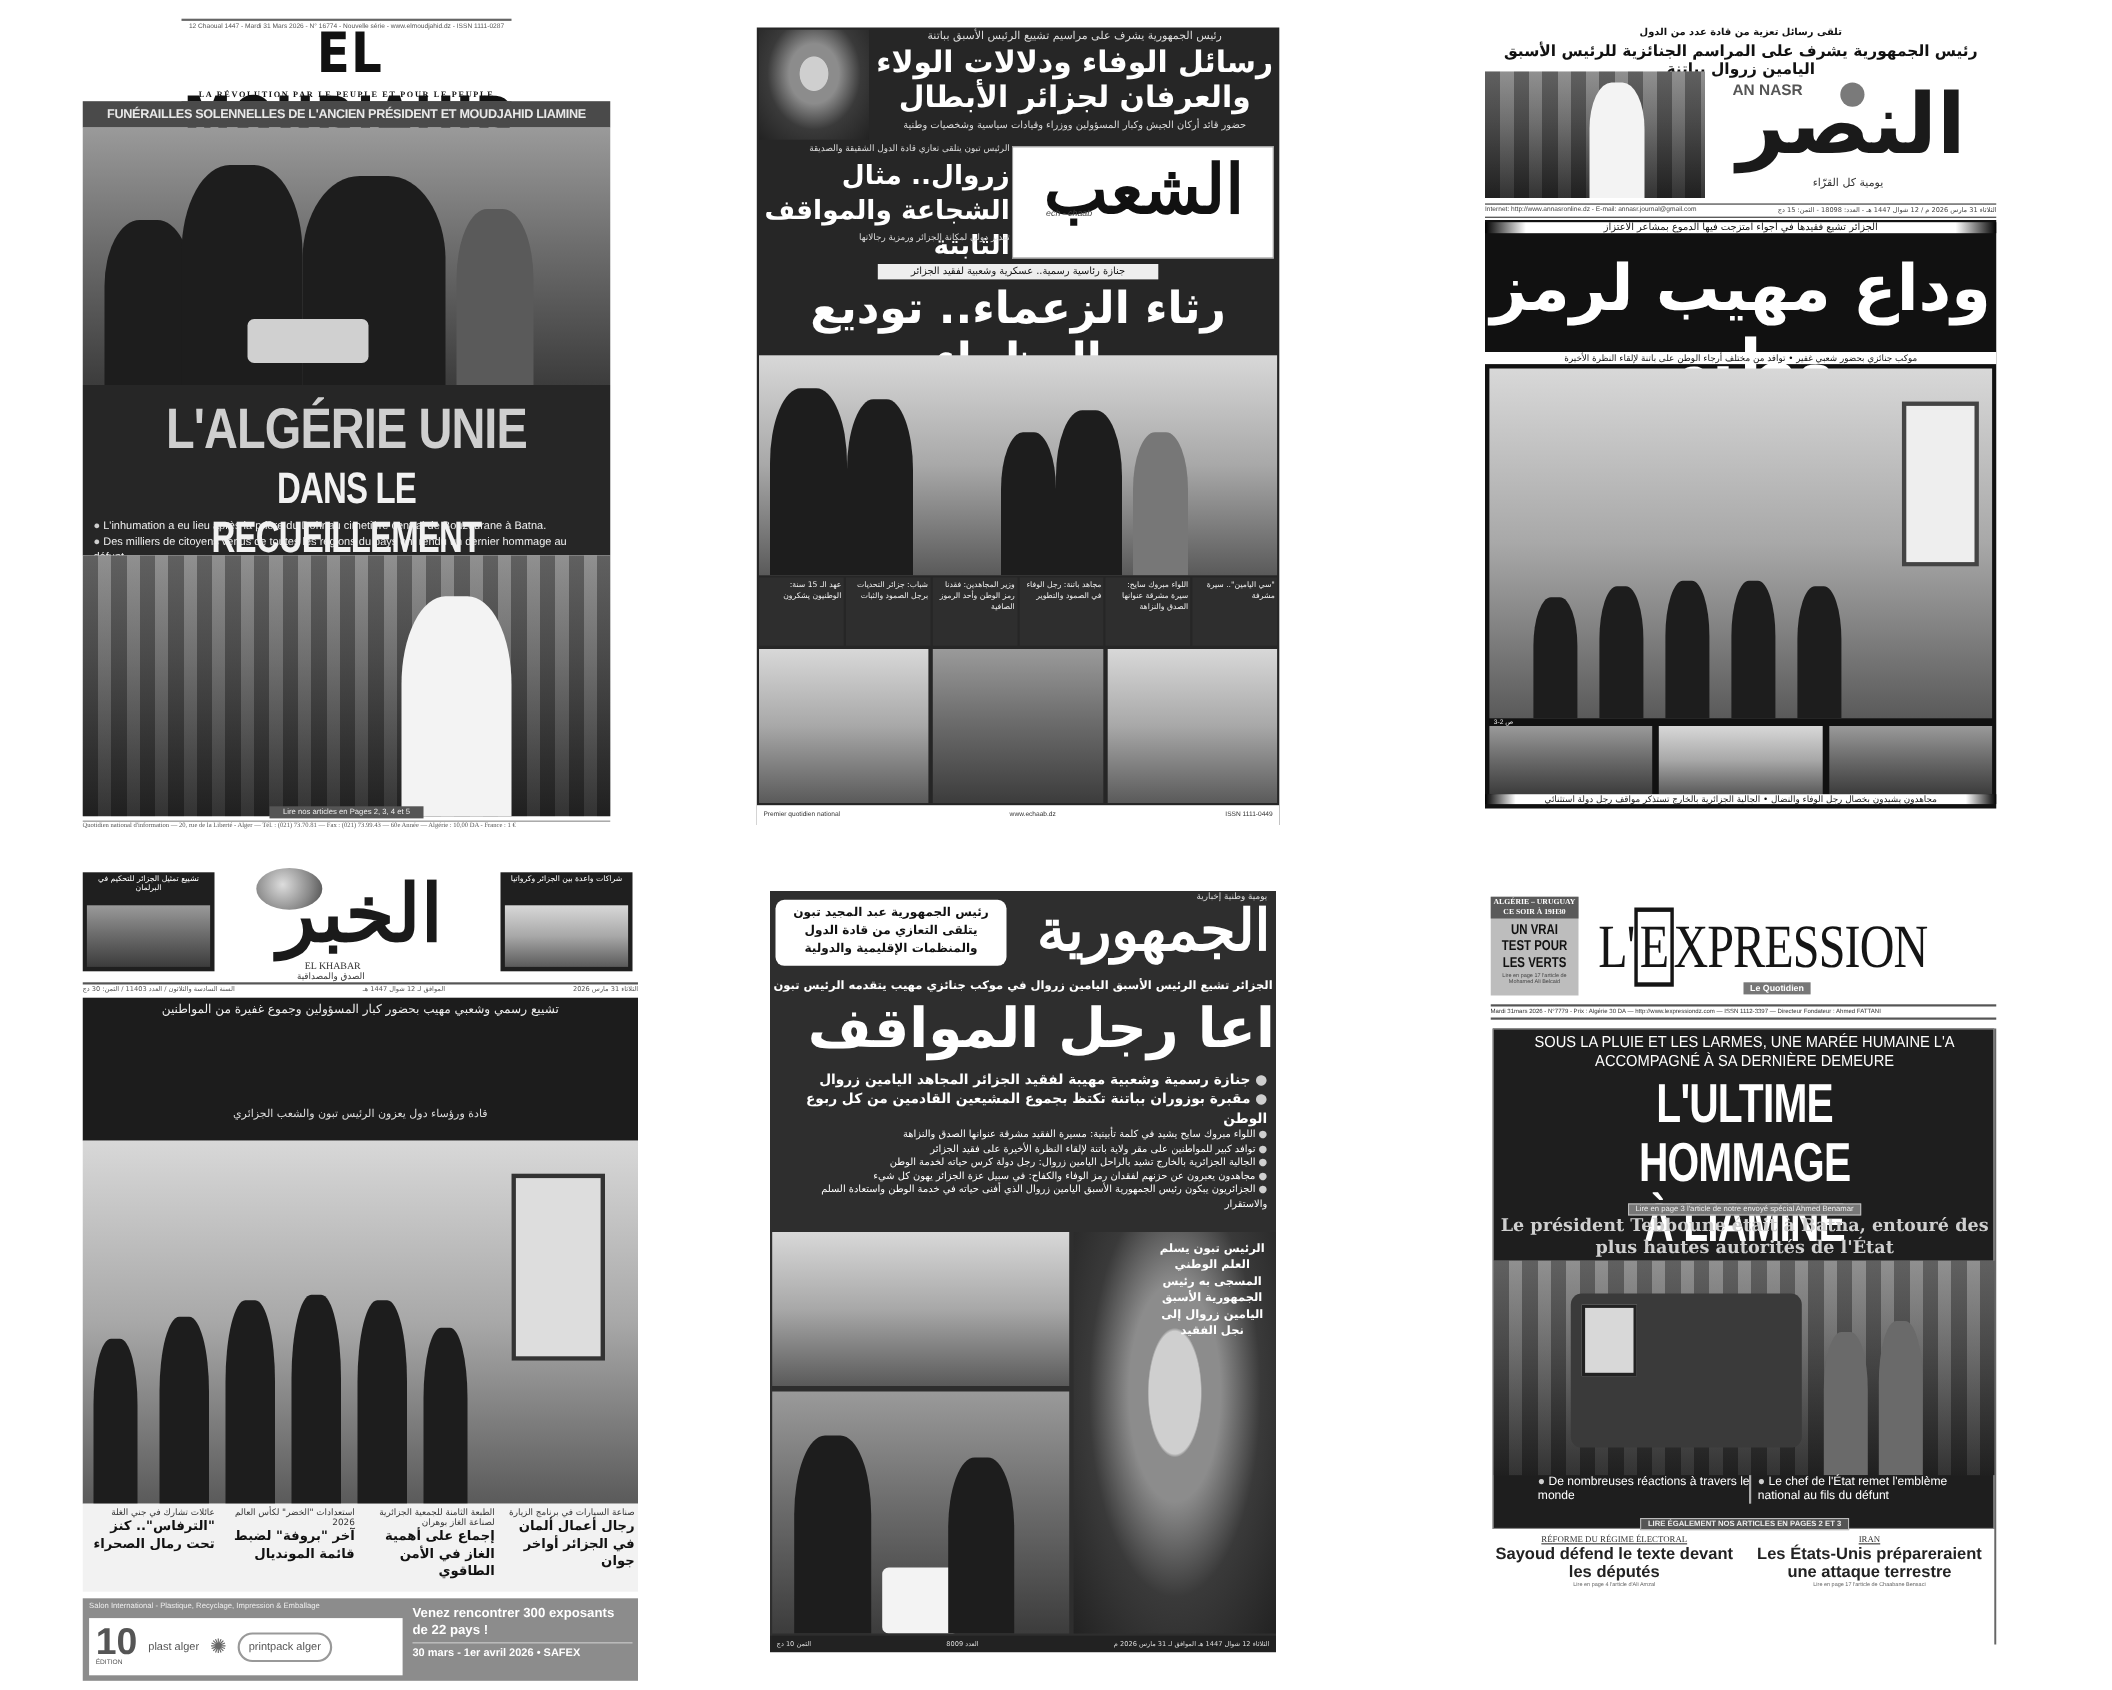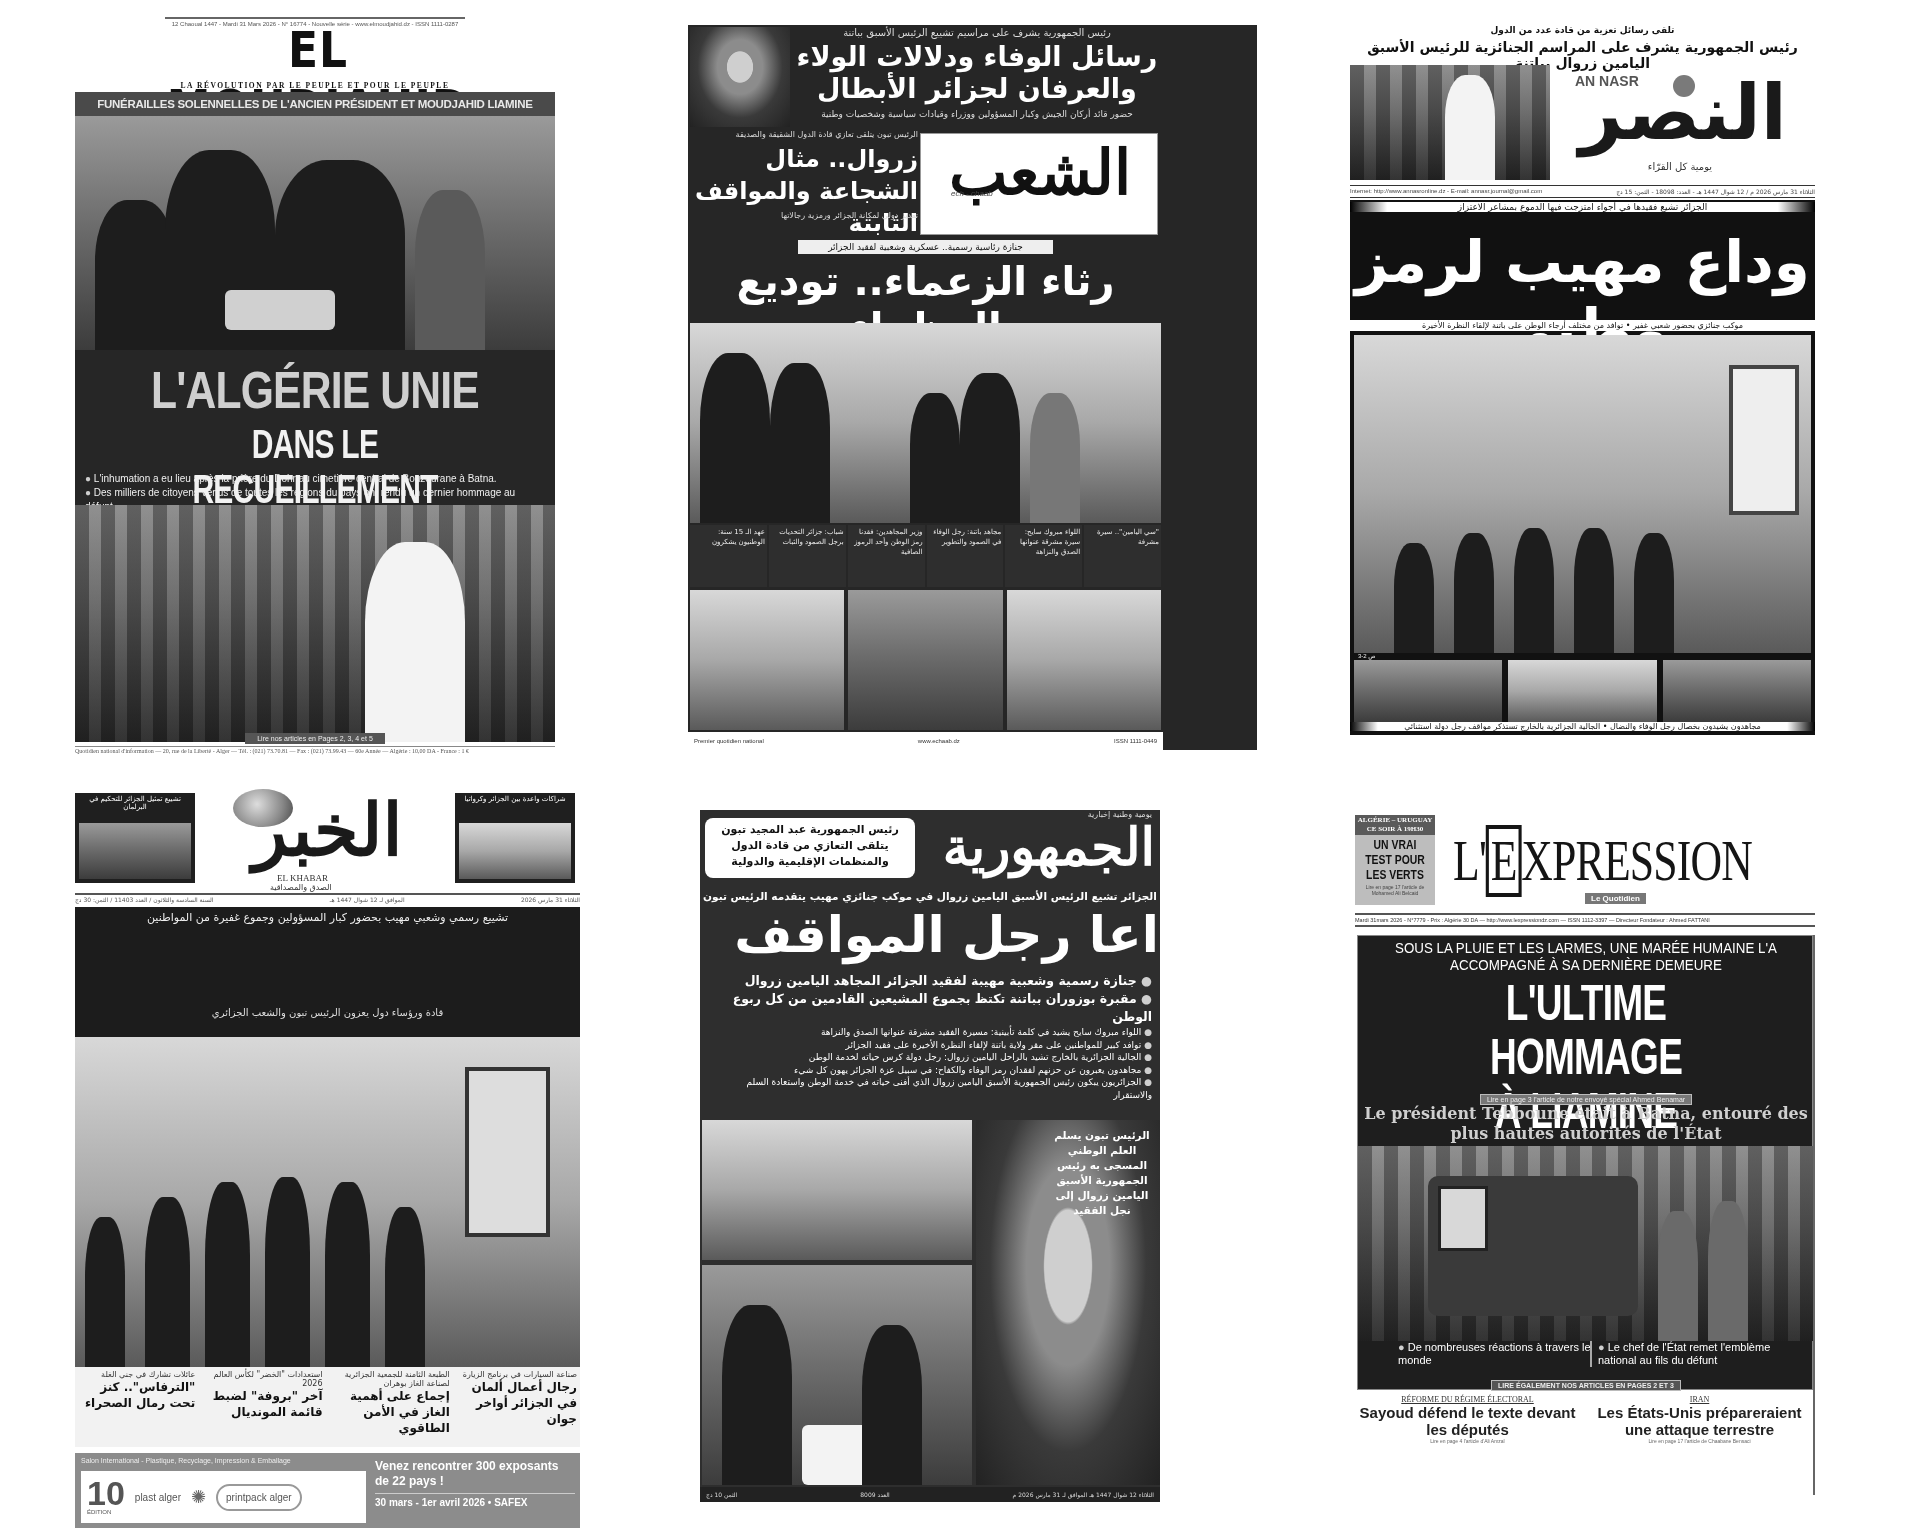--- a/index.html
+++ b/index.html
@@ -26,21 +26,21 @@
   #moudjahid .photo-top { position:absolute; left:0; top:101px; width:480px; height:234px; }
   #moudjahid .headline-box { position:absolute; left:0; top:335px; width:480px; height:155px; background:#262626; }
   #moudjahid .h1 { position:absolute; left:0; top:10px; width:480px; text-align:center; color:#cfcfcf; font-weight:900; font-size:52px; transform:scaleX(.82); letter-spacing:-1px; }
   #moudjahid .h2 { position:absolute; left:0; top:72px; width:480px; text-align:center; color:#f2f2f2; font-weight:900; font-size:40px; transform:scaleX(.75); letter-spacing:-1px; }
   #moudjahid .sub { position:absolute; left:10px; top:122px; width:460px; color:#f0f0f0; font-size:10px; line-height:14px; }
   #moudjahid .photo-bottom { position:absolute; left:0; top:490px; width:480px; height:237px; }
   #moudjahid .readmore { position:absolute; left:170px; top:718px; width:140px; height:11px; background:#555; color:#eee; font-size:7px; text-align:center; line-height:11px; }
   #moudjahid .footer { position:absolute; left:0; top:731px; width:480px; font-size:6px; color:#555; border-top:1px solid #888; padding-top:1px; font-family:"Liberation Serif", serif; }
 
   
-  #chaab { left: 688px; top: 25px; width: 569px; height: 725px; background:#262626; }
+  #chaab { left: 688px; top: 25px; width: 475px; height: 725px; background:#262626; }
   #chaab .top-photo { position:absolute; left:2px; top:2px; width:100px; height:100px; }
   #chaab .top-kicker { position:absolute; left:108px; top:2px; width:362px; color:#ddd; font-size:10px; text-align:center; }
   #chaab .top-head { position:absolute; left:108px; top:16px; width:362px; color:#fff; font-weight:900; font-size:27px; line-height:32px; text-align:center; }
   #chaab .top-sub { position:absolute; left:108px; top:84px; width:362px; color:#ddd; font-size:9px; text-align:center; }
   #chaab .left-kicker { position:absolute; left:2px; top:105px; width:228px; color:#ddd; font-size:8px; text-align:right; }
   #chaab .left-head { position:absolute; left:2px; top:118px; width:228px; color:#fff; font-weight:900; font-size:24px; line-height:32px; text-align:right; }
   #chaab .left-sub { position:absolute; left:2px; top:186px; width:228px; color:#ddd; font-size:8px; text-align:right; }
   #chaab .logo-box { position:absolute; left:232px; top:108px; width:238px; height:102px; background:#fff; border:1px solid #999; }
   #chaab .logo { position:absolute; left:0; top:2px; width:238px; text-align:center; font-family:"DejaVu Serif", serif; font-weight:bold; font-size:62px; color:#111; }
   #chaab .logo-latin { position:absolute; left:30px; top:55px; font-size:8px; color:#444; font-style:italic; }

